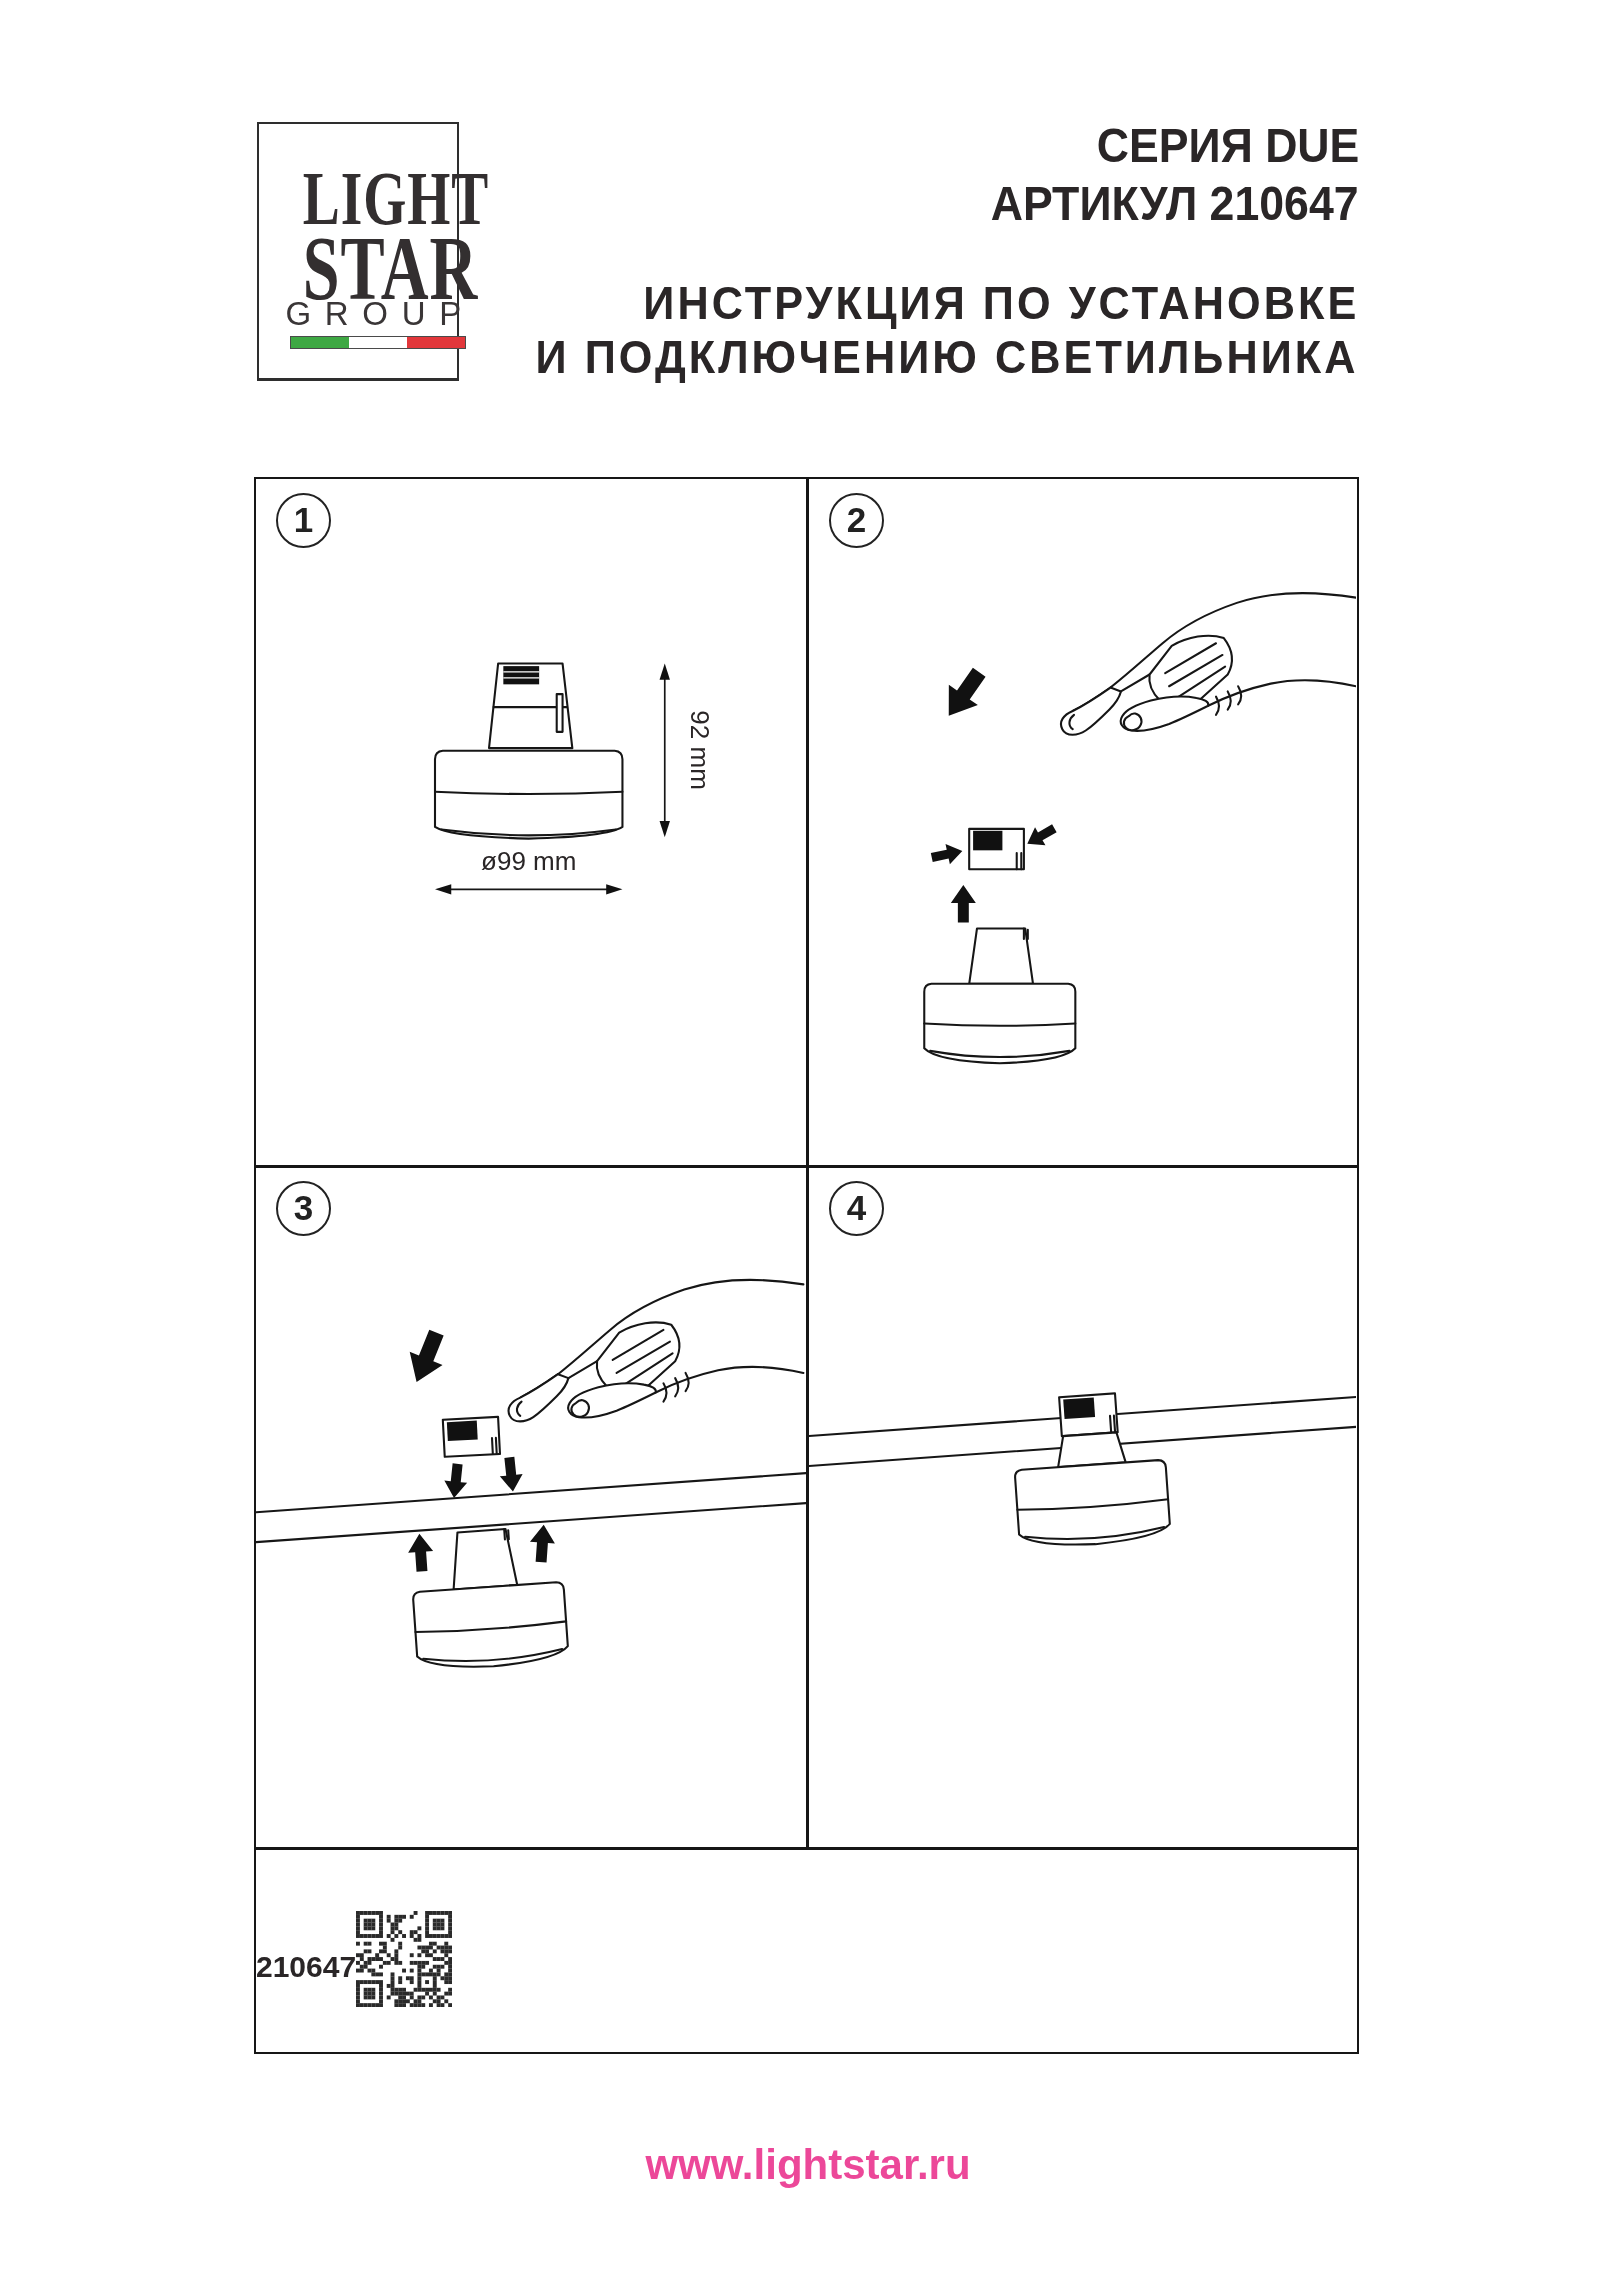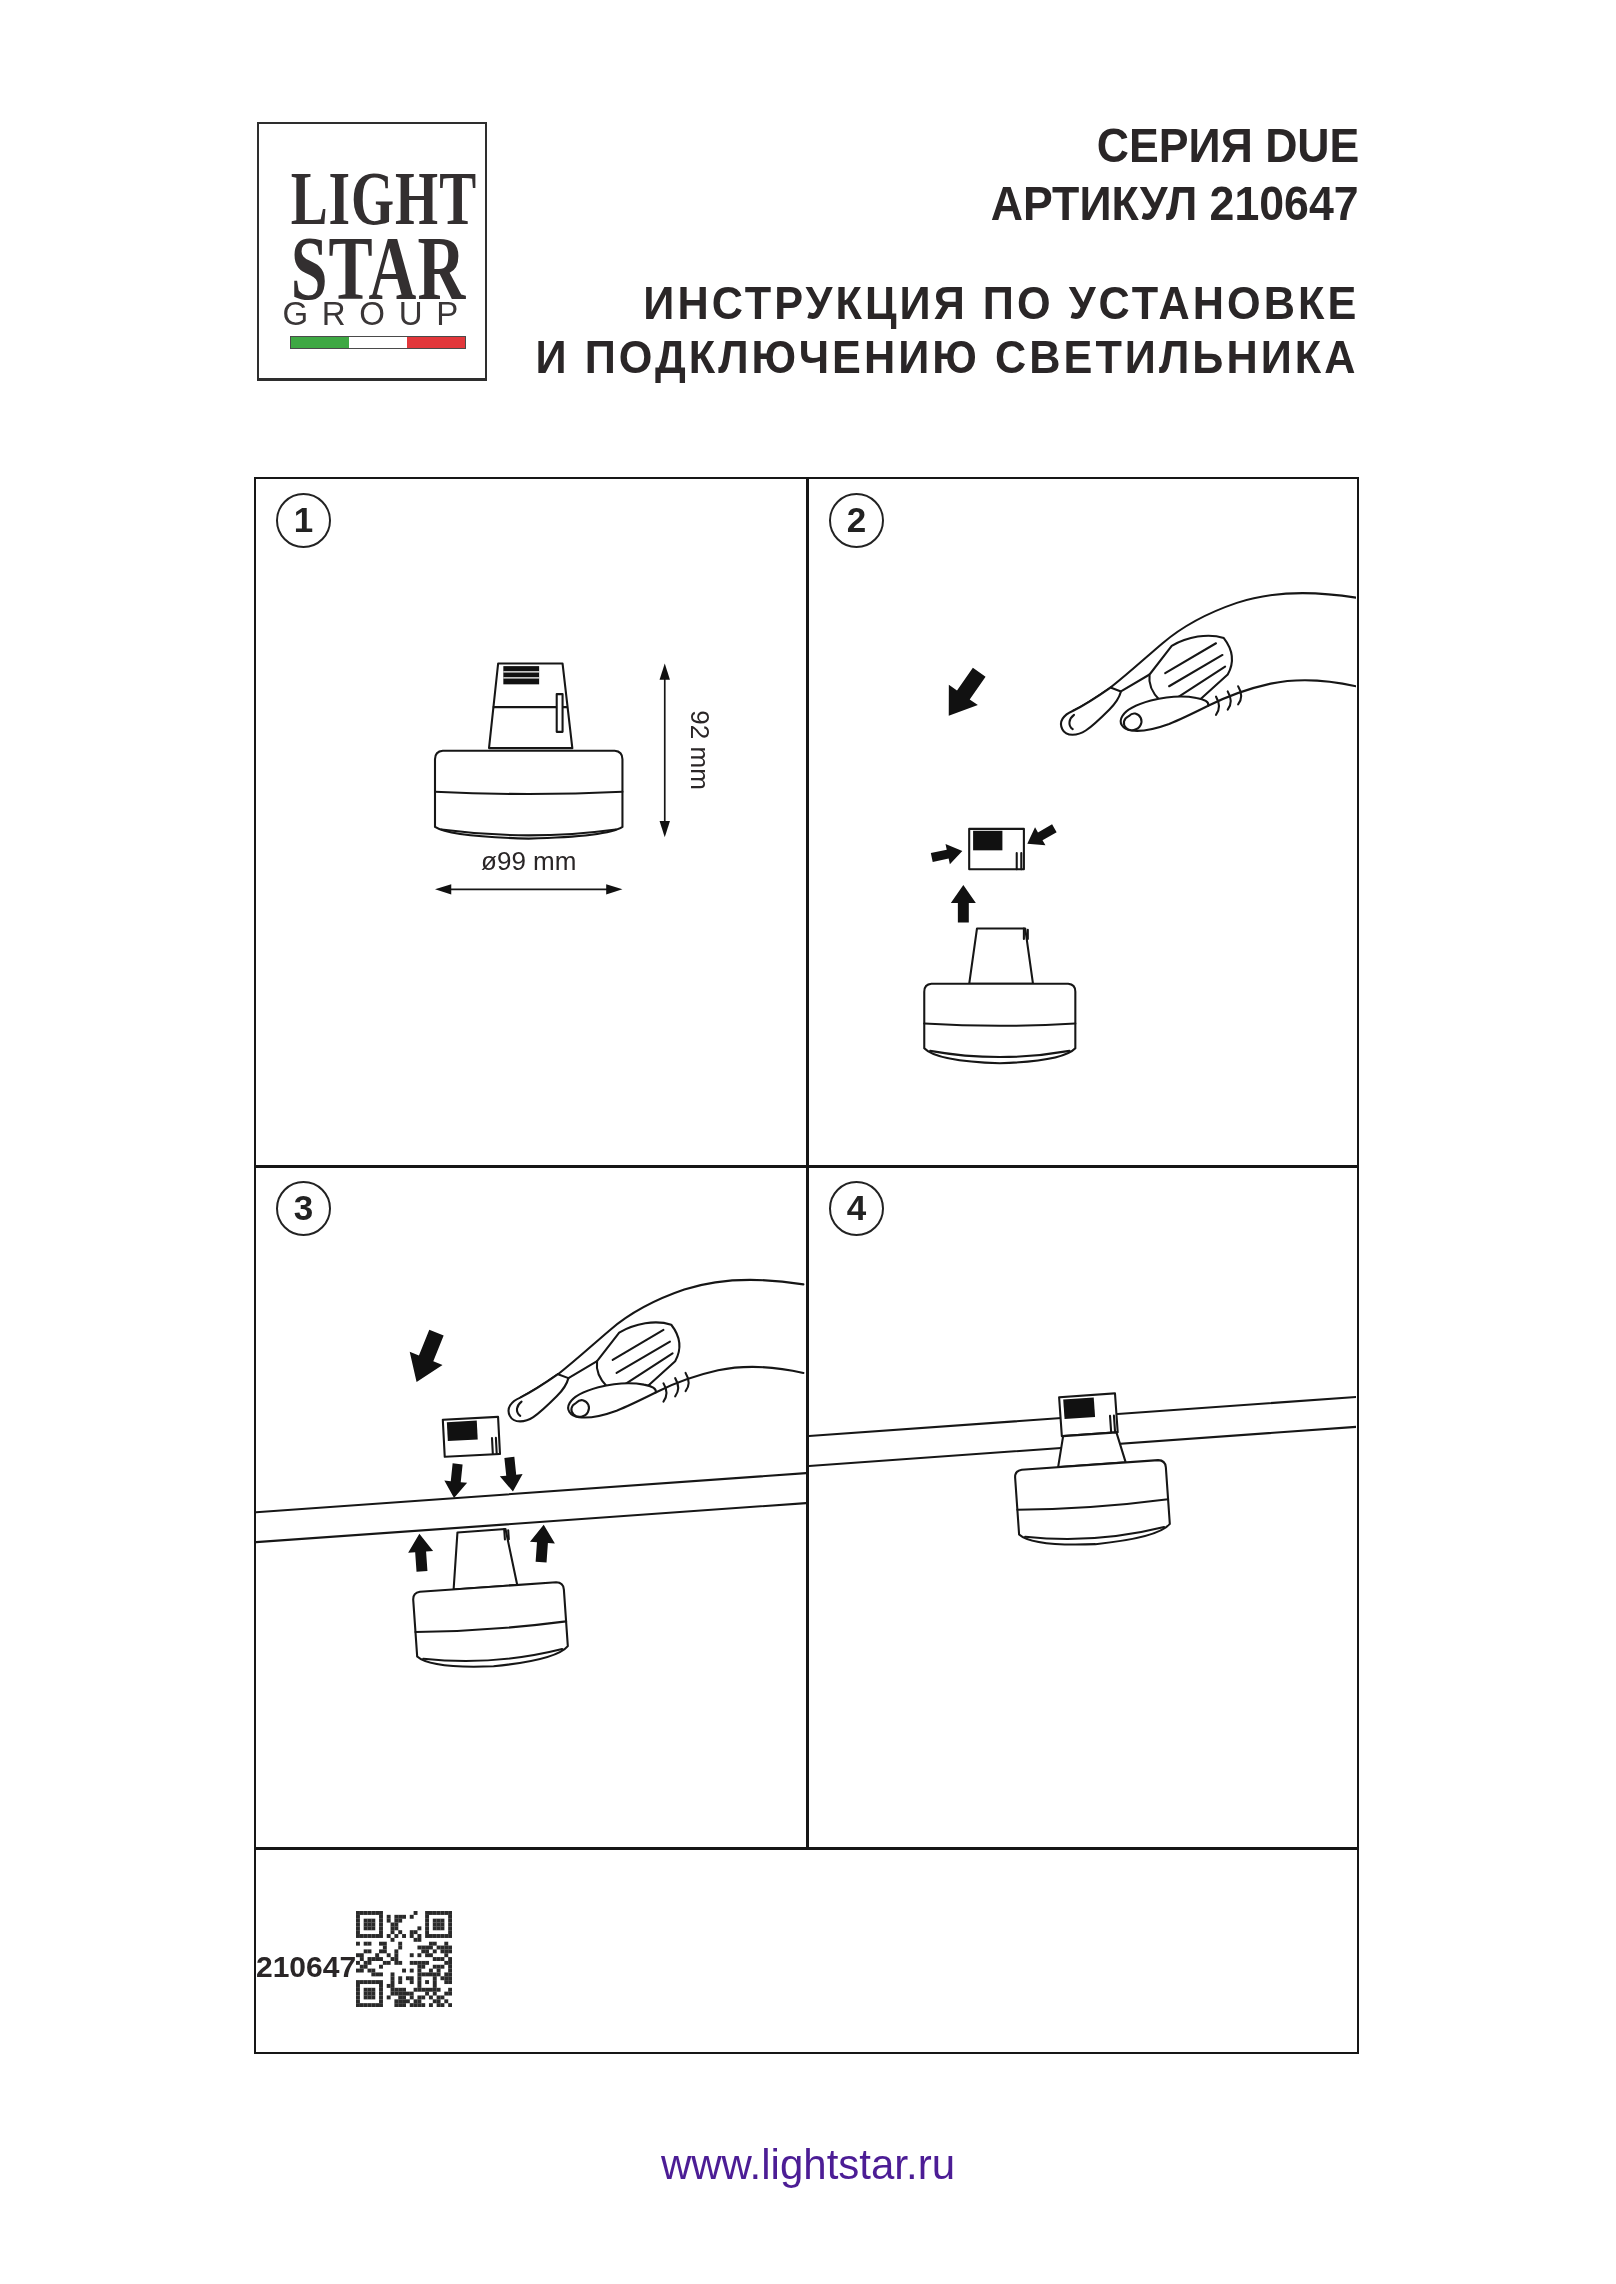--- a/index.html
+++ b/index.html
@@ -2,23 +2,23 @@
 <html style="font-size:10.4px"><head>
 <meta charset="utf-8">
 <style>
   html,body{margin:0;padding:0;background:#888;}
   .page{
     position:relative; width:1616px; height:2284px; background:#ffffff;
     font-family:"Liberation Sans", sans-serif; color:#2a2627; overflow:hidden;
   }
   
   .logo-box{
-    position:absolute; left:257px; top:122px; width:230px; height:259px;
+    position:absolute; left:257px; top:122px; width:202px; height:259px;
     border:2px solid #2e2e2e; border-right-width:2.6px; border-bottom-width:3.3px;
-    box-sizing:border-box; background:#fff;
+    box-sizing:border-box; background:#fff;padding-left:16px;
   }
   .logo-line{position:absolute; width:100%; text-align:center; color:#332f30;
     font-family:"Liberation Serif", serif; font-weight:bold; line-height:1;}
   .logo-light{top:36px; font-size:77px; transform:scaleX(0.72); letter-spacing:1.3px;}
   .logo-star{top:98px; font-size:92px; transform:scaleX(0.72); letter-spacing:1.3px;}
   .logo-group{top:173px; font-family:"Liberation Sans",sans-serif; font-weight:400;
     font-size:33px; letter-spacing:13.7px; text-indent:10.4px; transform:none; color:#3a3637;}
   .flag{position:absolute; left:31px; top:212px; width:174px; height:11px;
     border:1.3px solid #4a4a4a; display:flex; box-sizing:content-box;}
   .flag span{flex:1 1 0;}
@@ -48,21 +48,21 @@
     border:2.6px solid #222; border-radius:50%; box-sizing:border-box;
     display:flex; align-items:center; justify-content:center;
     font-size:35px; font-weight:bold; color:#222; background:#fff; z-index:2;
   }
   .strip{position:absolute; left:0; top:1371px; width:1100px; height:204px;
     display:flex; align-items:center;}
   .strip-article{margin-top:29px; font-size:30px; font-weight:bold; color:#2a2627; line-height:1;}
   .qr{margin-top:14.3px; width:96px; height:96px;}
   
   .footer{position:absolute; left:0; top:2141px; width:100%; text-align:center;
-    font-size:42px; font-weight:normal; color:#4c1d95;}
+    font-size:42px; font-weight:bold; color:#ec4899;}
   
   .ln{stroke:#161616; stroke-width:3.2; fill:none; stroke-linecap:round; stroke-linejoin:round;}
   .lnw{stroke:#161616; stroke-width:3.2; fill:#ffffff; stroke-linecap:round; stroke-linejoin:round;}
   .blk{fill:#111; stroke:none;}
   .dim{stroke:#161616; stroke-width:2.6; fill:none;}
   .dimtxt{font-family:"Liberation Sans",sans-serif; font-size:40px; fill:#2a2627;}
 </style>
 </head>
 <body>
 

